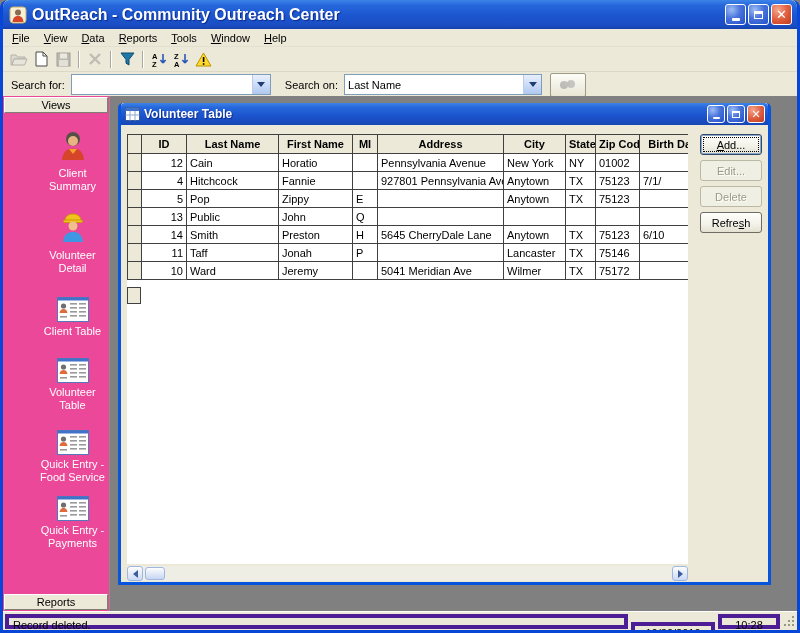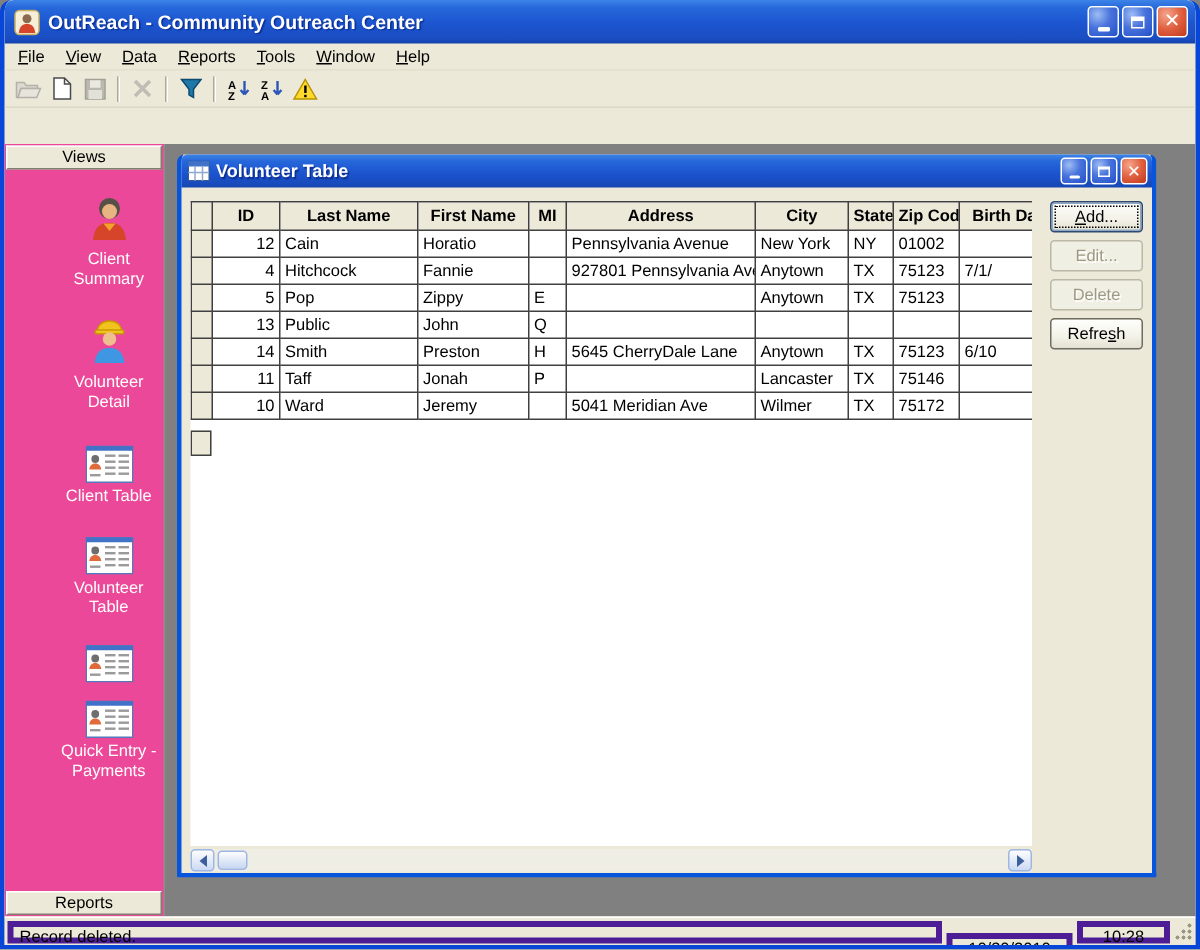--- a/index.html
+++ b/index.html
@@ -1,21 +1,21 @@
 <!DOCTYPE html>
 <html><head>
 <meta charset="utf-8">
 <style>
   html,body{margin:0;padding:0;}
   body{width:800px;height:633px;font-family:"Liberation Sans",sans-serif;font-size:11px;background:#808080;position:relative;overflow:hidden;}
   .window{position:absolute;inset:0;border:3px solid #0846D8;border-top:none;border-radius:8px 8px 0 0;background:#ECE9D8;box-sizing:border-box;overflow:hidden;}
   
   .titlebar{height:29px;background:linear-gradient(180deg,#3D84E8 0%,#2667DB 18%,#1C55CF 55%,#1A4DC2 88%,#1543AE 100%);display:flex;align-items:center;padding:0 5px 0 6px;border-radius:6px 6px 0 0;}
   .app-icon{width:18px;height:18px;margin-right:5px;display:inline-flex;}
-  .title-text{color:#fff;font-weight:bold;font-size:13px;text-shadow:1px 1px 1px #0A2A8C;flex:1;white-space:nowrap;}
+  .title-text{color:#fff;font-weight:bold;font-size:16px;text-shadow:1px 1px 1px #0A2A8C;flex:1;white-space:nowrap;}
   .win-btns{display:flex;gap:2px;}
   .wbtn{width:21px;height:21px;border:1px solid #fff;border-radius:3px;display:flex;align-items:center;justify-content:center;box-sizing:border-box;}
   .wbtn.min,.wbtn.max{background:radial-gradient(circle at 30% 25%,#9DBDF4 0%,#4973DC 45%,#2250C8 100%);}
   .wbtn.close{background:radial-gradient(circle at 30% 25%,#F6A58B 0%,#E06040 50%,#C03A1C 100%);}
   .g-min{width:8px;height:3px;background:#fff;align-self:flex-end;margin:0 0 3px 0;border-radius:1px;}
   .g-max{width:9px;height:8px;border:1px solid #fff;border-top:3px solid #fff;box-sizing:border-box;}
   .g-close{color:#fff;font-weight:bold;font-size:13px;line-height:1;font-family:"DejaVu Sans",sans-serif;}
   
   .menubar{height:17px;display:flex;align-items:center;padding-left:2px;border-bottom:1px solid #E3E0CF;}
   .menu-item{padding:1px 7px;color:#000;cursor:default;}
@@ -190,20 +190,43 @@
         <span style="display:inline-flex">
           <svg width="17" height="15" viewBox="0 0 17 15">
             <path d="M8.5 1 L16 14 H1 Z" fill="#FFD92E" stroke="#B89300"></path>
             <rect x="7.8" y="5" width="1.6" height="5" fill="#000"></rect>
             <rect x="7.8" y="11.2" width="1.6" height="1.6" fill="#000"></rect>
           </svg>
         </span>
       </span>
     </div>
 
+  <div class="searchbar">
+    <span class="lbl">Search for:</span>
+    <span class="combo w1">
+      <input value="" style="">
+      <span class="combo-btn">
+          <span class="arr"></span>
+        </span>
+    </span>
+    <span class="lbl">Search on:</span>
+    <span class="combo w2">
+      <input readonly="" value="Last Name" style="">
+      <span class="combo-btn">
+          <span class="arr"></span>
+        </span>
+    </span>
+    <span class="go-btn">
+      <svg width="18" height="14" viewBox="0 0 18 14" style="filter:grayscale(1);opacity:.5">
+        <circle cx="5" cy="7" r="4" fill="#8a8a8a"></circle>
+          <circle cx="12" cy="6" r="4" fill="#9a9a9a"></circle>
+          <rect x="6" y="4" width="5" height="4" fill="#8f8f8f"></rect>
+      </svg>
+    </span>
+  </div>
 
   <div class="content">
     <div class="sidebar">
       <div class="side-header">Views</div>
       <div class="side-items" id="side-items">
           <div class="side-item" style="margin-top: 14px;">
             <div class="sicon">
               <svg width="36" height="36" viewBox="0 0 36 36">
                 <circle cx="18" cy="11" r="7" fill="#565046"></circle>
                 <circle cx="18" cy="13" r="5" fill="#E8B482"></circle>
@@ -281,20 +304,21 @@
                   <rect x="13" y="10" width="7" height="1.6"></rect>
                   <rect x="22" y="10" width="7" height="1.6"></rect>
                   <rect x="13" y="14" width="7" height="1.6"></rect>
                   <rect x="22" y="14" width="7" height="1.6"></rect>
                   <rect x="13" y="18" width="7" height="1.6"></rect>
                   <rect x="22" y="18" width="7" height="1.6"></rect>
                   <rect x="3" y="19" width="7" height="1.6"></rect>
                 </g>
               </svg>
             </div>
+            <div class="side-label">Quick Entry - Food Service</div>
           </div>
           <div class="side-item" style="margin-top: 12px;">
             <div class="sicon">
               <svg width="32" height="25" viewBox="0 0 32 25">
                 <rect x="0.5" y="0.5" width="31" height="24" fill="#fff" stroke="#5577BB"></rect>
                 <rect x="0.5" y="0.5" width="31" height="3" fill="#4272C8"></rect>
                 <circle cx="6.5" cy="9" r="2.6" fill="#6E6E6E"></circle>
                 <path d="M2.5 16 C3 12.8 4.8 12 6.5 12 C8.2 12 10 12.8 10.5 16 Z" fill="#E06A3C"></path>
                 <g fill="#9a9a9a">
                   <rect x="13" y="6" width="7" height="1.6"></rect>

